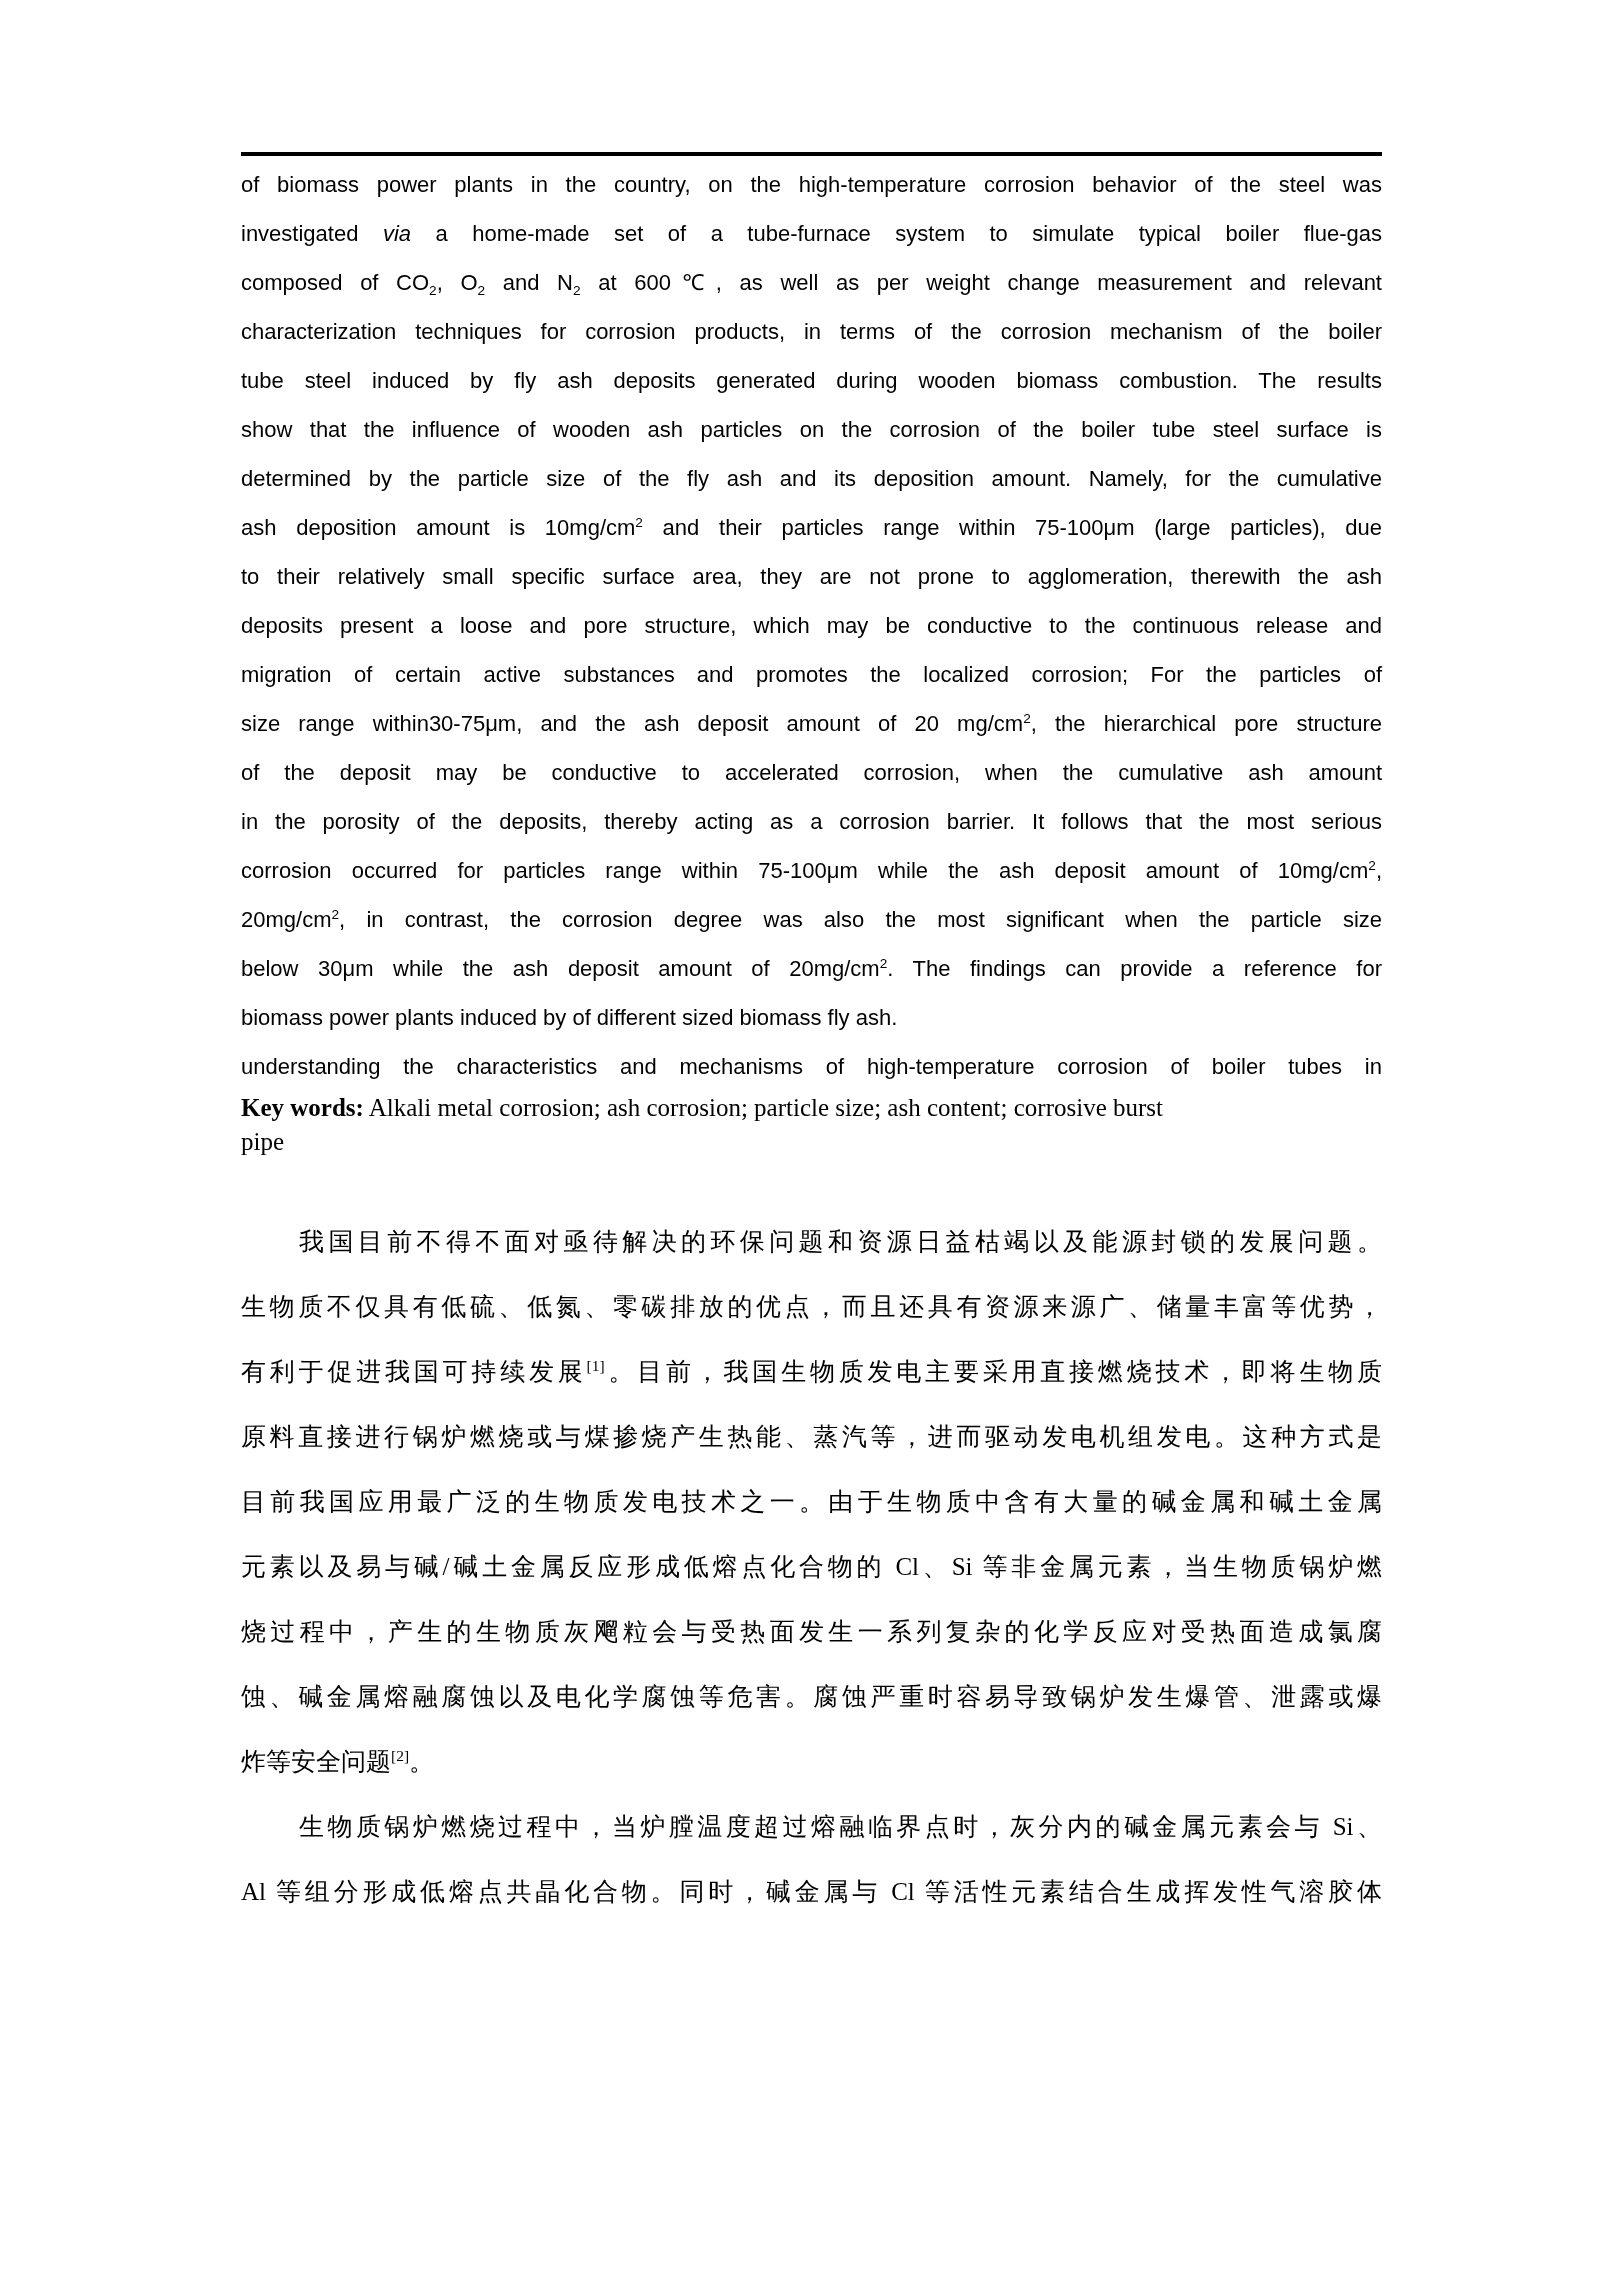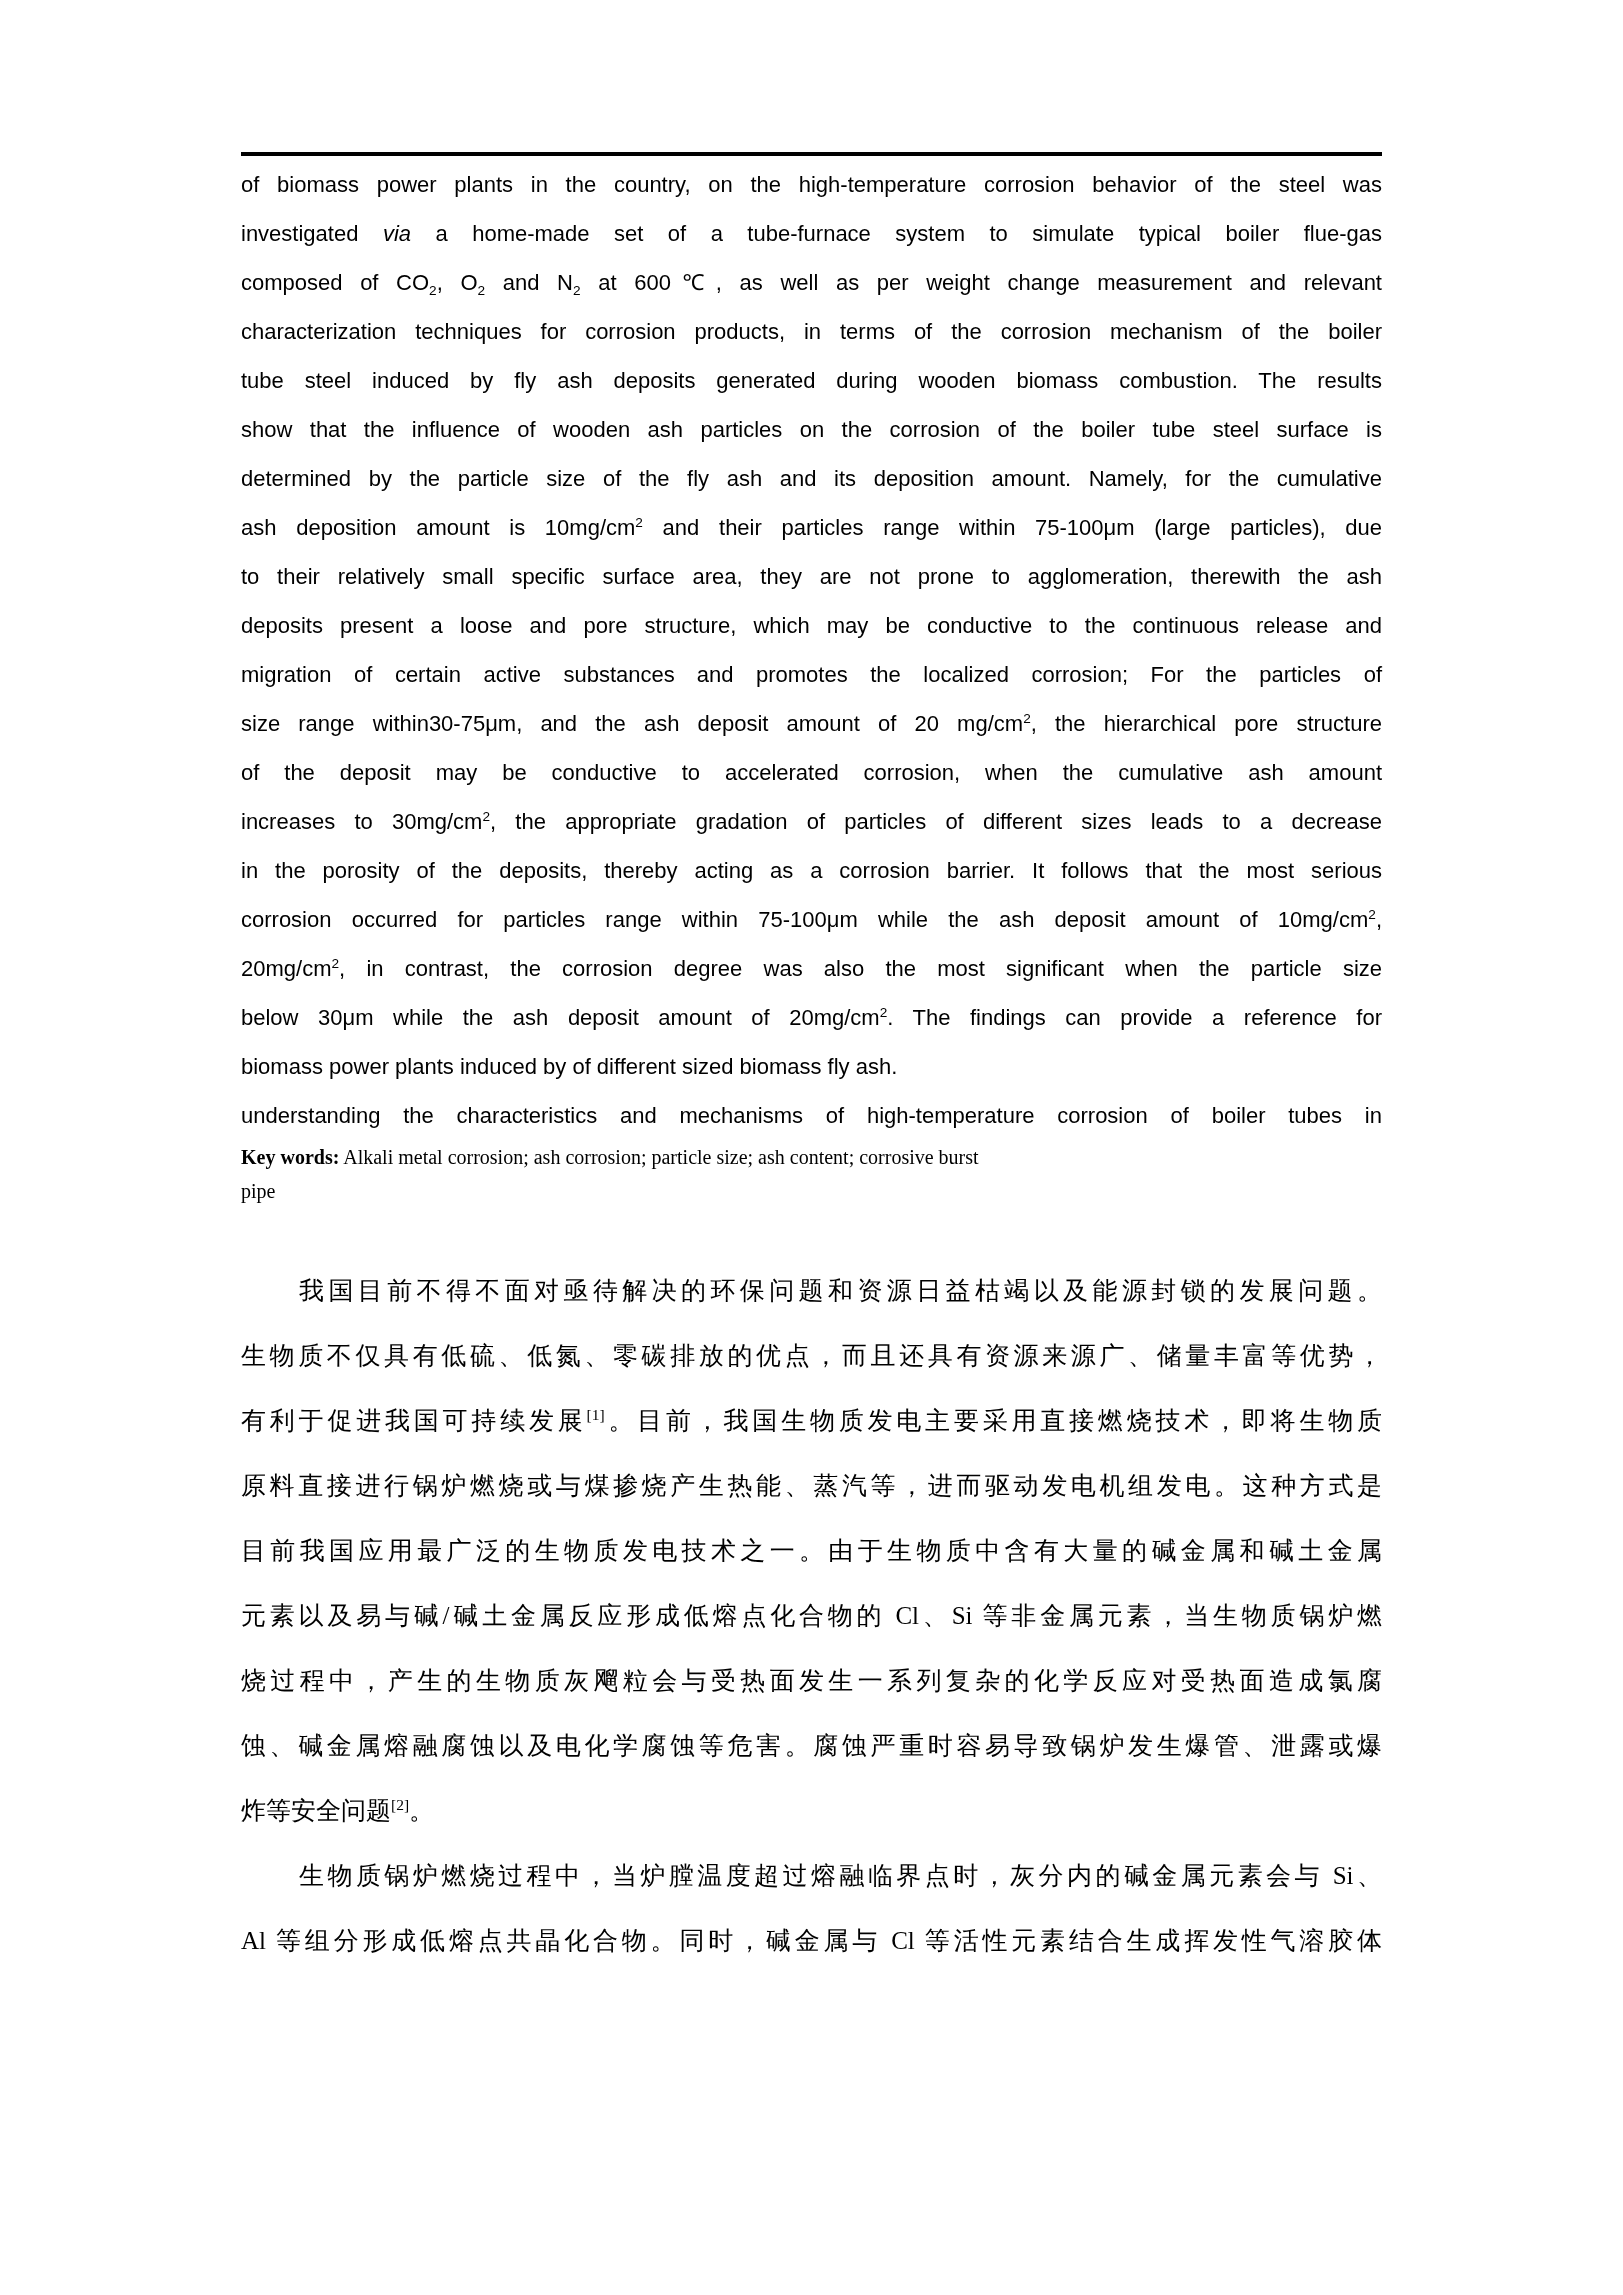--- a/index.html
+++ b/index.html
@@ -26,21 +26,21 @@
     background: #000000;
   }
   .abstract {
     margin-top: 3.9px;
     font-family: Liberation Sans, sans-serif;
     font-size: 22px;
     line-height: 49px;
   }
   .keywords {
     font-family: "Liberation Serif", "DejaVu Serif", serif;
-    font-size: 20px;
+    font-size: 25px;
     line-height: 34px;
   }
   .cn {
     margin-top: 50px;
     font-family: "Liberation Serif", "DejaVu Serif", serif;
     font-size: 25px;
     line-height: 65px;
   }
   .cn + .cn {
     margin-top: 0;
@@ -76,21 +76,20 @@
         <div class="line">characterization techniques for corrosion products, in terms of the corrosion mechanism of the boiler</div>
         <div class="line">tube steel induced by fly ash deposits generated during wooden biomass combustion. The results</div>
         <div class="line">show that the influence of wooden ash particles on the corrosion of the boiler tube steel surface is</div>
         <div class="line">determined by the particle size of the fly ash and its deposition amount. Namely, for the cumulative</div>
         <div class="line">ash deposition amount is 10mg/cm<sup>2</sup> and their particles range within 75-100μm (large particles), due</div>
         <div class="line">to their relatively small specific surface area, they are not prone to agglomeration, therewith the ash</div>
         <div class="line">deposits present a loose and pore structure, which may be conductive to the continuous release and</div>
         <div class="line">migration of certain active substances  and promotes the localized corrosion; For the particles of</div>
         <div class="line">size range within30-75μm, and the ash deposit amount of 20 mg/cm<sup>2</sup>, the hierarchical pore structure</div>
         <div class="line">of the deposit may be conductive to accelerated corrosion, when the cumulative ash amount</div>
-        <div class="line">increases to 30mg/cm<sup>2</sup>, the appropriate gradation of particles of different sizes leads to a decrease</div>
         <div class="line">in the porosity of the deposits, thereby acting as a corrosion barrier. It follows that the most serious</div>
         <div class="line">corrosion occurred for particles range within 75-100μm while the ash deposit amount of 10mg/cm<sup>2</sup>,</div>
         <div class="line">20mg/cm<sup>2</sup>, in contrast, the corrosion degree was also the most significant when the particle size</div>
         <div class="line">below 30μm while the ash deposit amount of 20mg/cm<sup>2</sup>. The findings can provide a reference for</div>
         <div class="line last">biomass power plants induced by of different sized biomass fly ash.</div>
         <div class="line">understanding the characteristics and mechanisms of high-temperature corrosion of boiler tubes in</div>
       </div>
 
     <div class="keywords">
         <div class="line last"><b>Key words:</b> Alkali metal corrosion; ash corrosion; particle size; ash content; corrosive burst</div>

